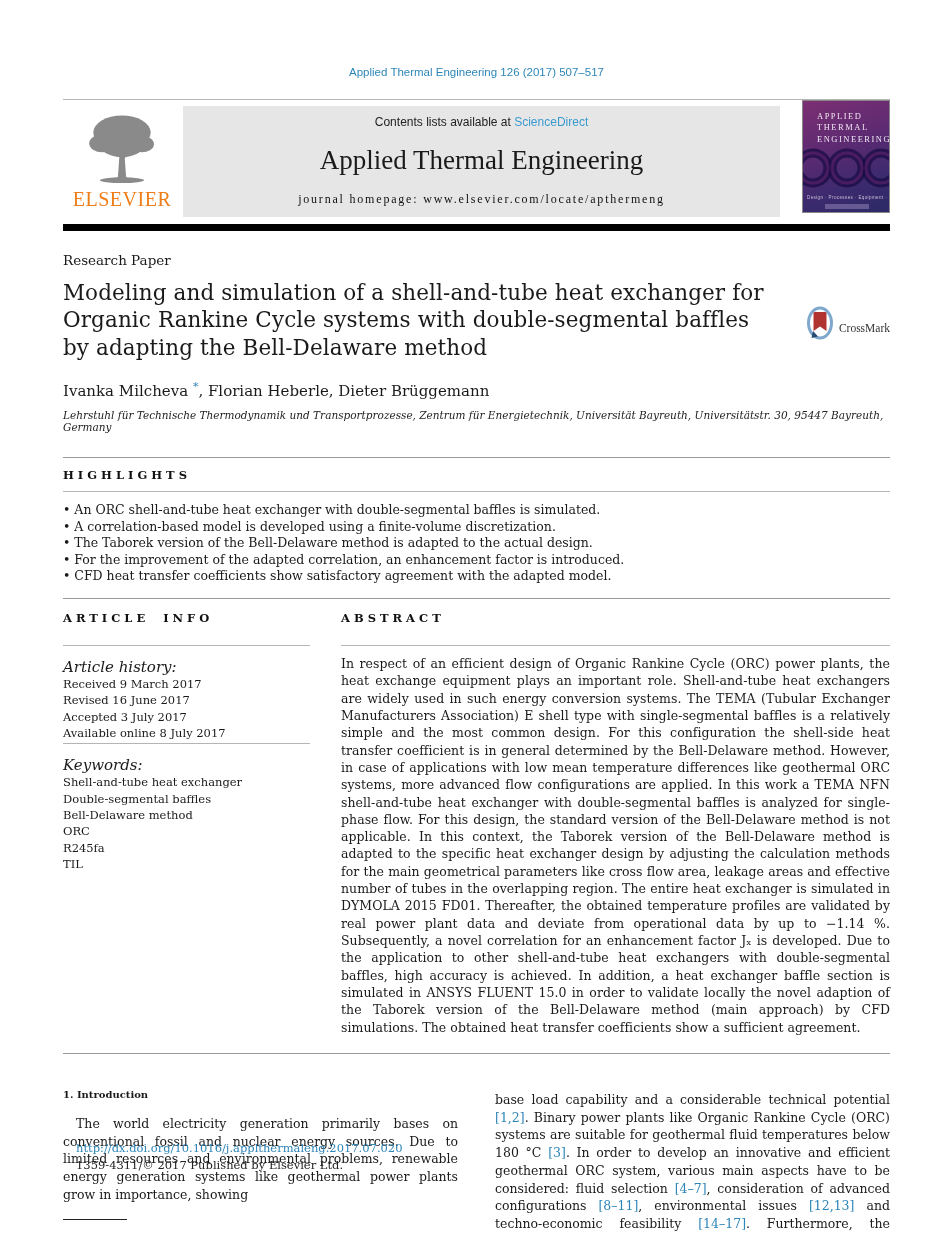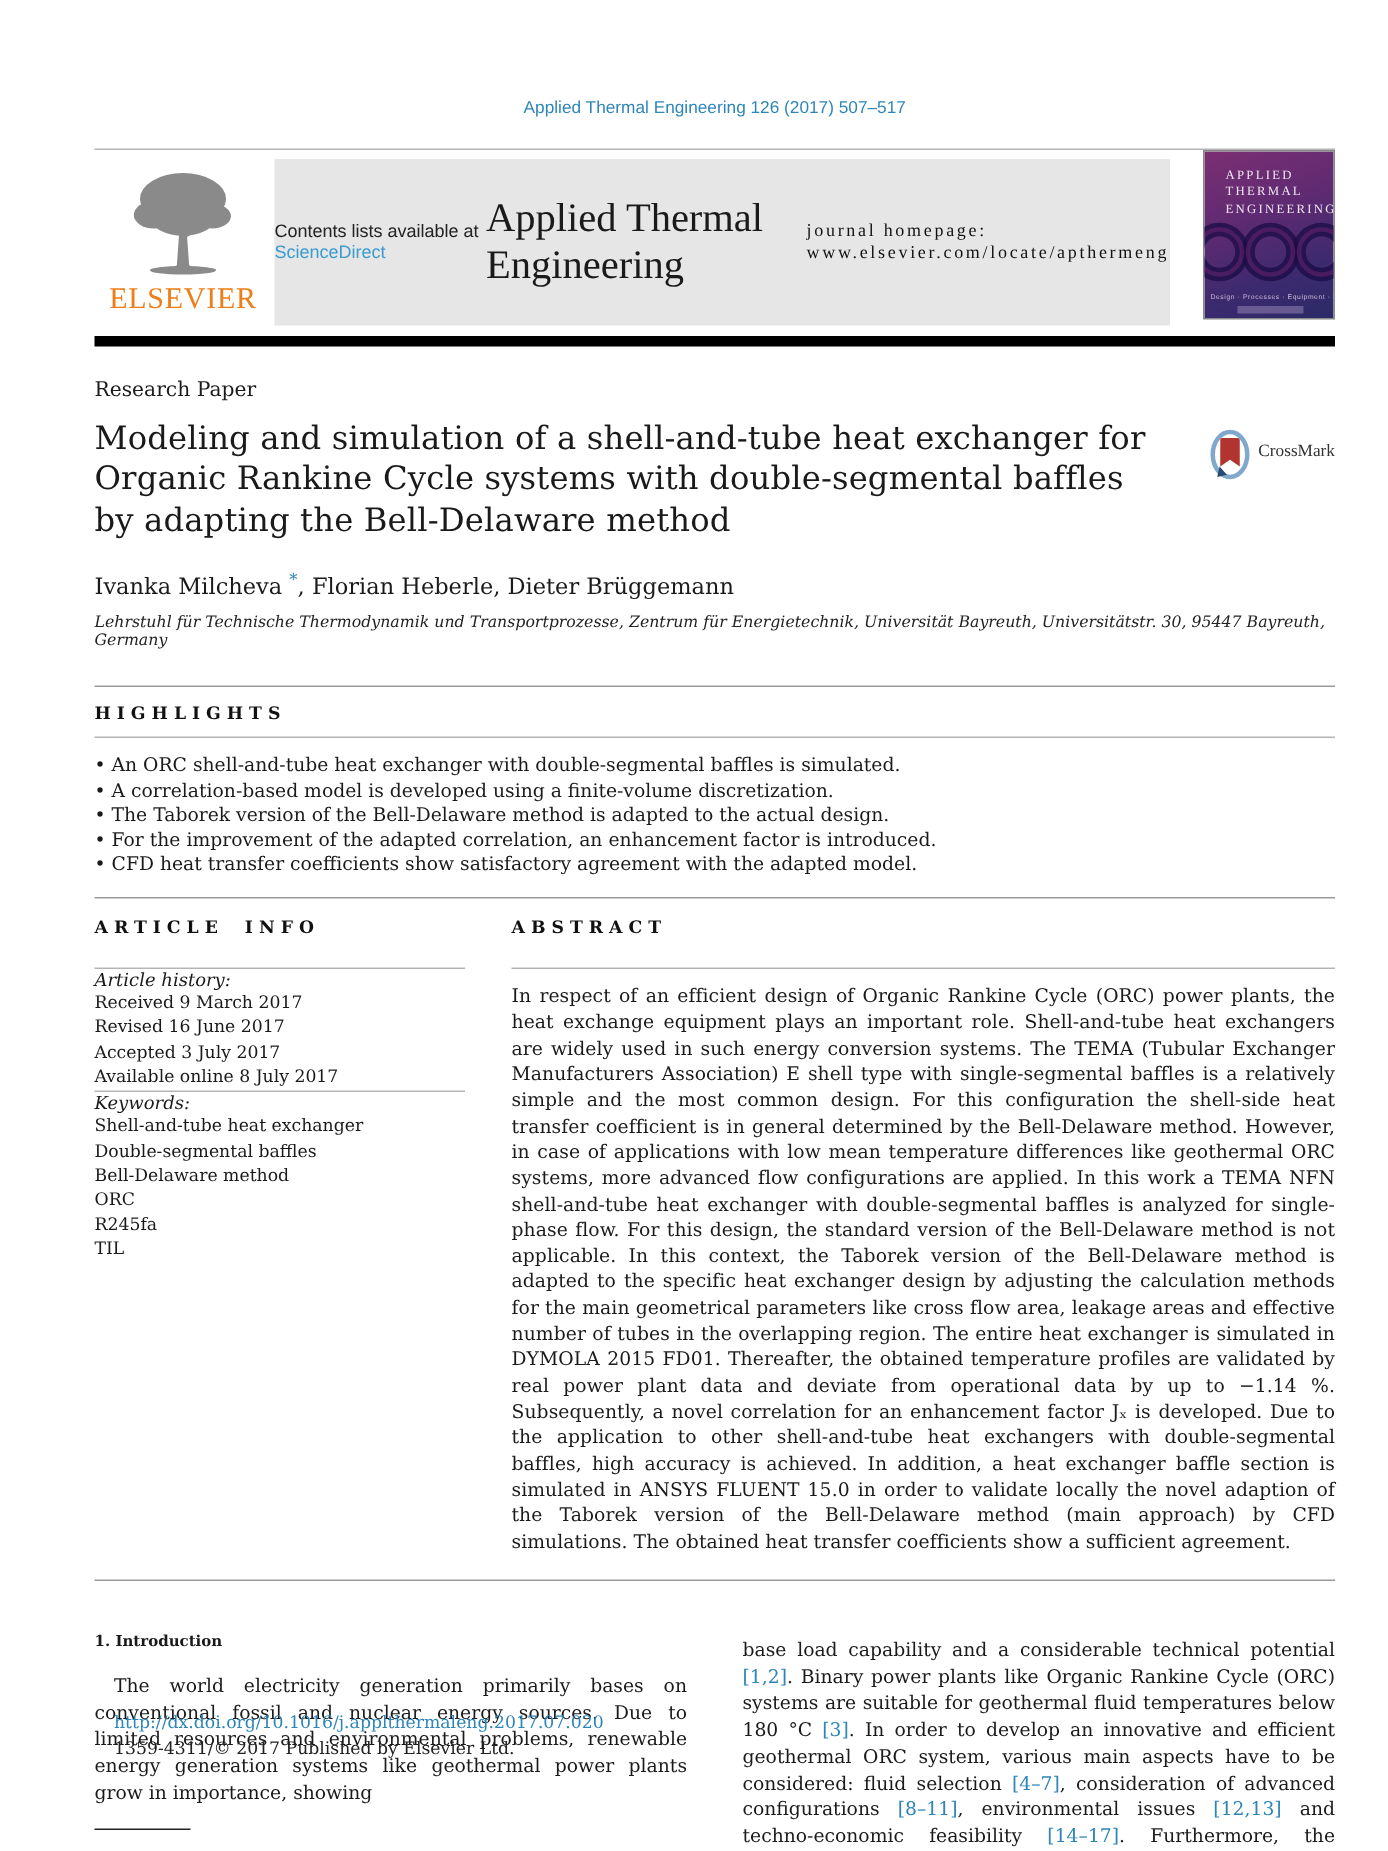--- a/index.html
+++ b/index.html
@@ -22,21 +22,21 @@
   
   .header-row{display:flex;margin-top:4px;height:113px;}
   .logo-box{width:118px;display:flex;flex-direction:column;align-items:center;justify-content:flex-start;padding-top:4px;box-sizing:border-box;}
   .logo-tree{width:92px;height:82px;}
   .logo-word{
     font-family:"Liberation Serif",serif;
     color:var(--elsevier-orange);font-size:20px;letter-spacing:.5px;margin-top:-2px;
   }
   .header-mid{
     flex:1;background:#e6e6e6;margin:2px 22px 0 2px;
-    display:flex;flex-direction:row;align-items:center;justify-content:space-between;
+    display:flex;flex-direction:column;align-items:center;justify-content:space-between;
     padding:9px 0 10px 0;box-sizing:border-box;
   }
   .contents-line{font-family:"Liberation Sans",sans-serif;font-size:12px;color:#222;}
   .contents-line .sd{color:#3a9bd0;}
   .journal-name{font-family:"Liberation Serif",serif;font-size:27px;color:#1a1a1a;}
   .homepage-line{font-family:Liberation Serif, serif;font-size:12px;letter-spacing:1.8px;color:#111;}
   .cover{
     width:88px;height:113px;margin-top:-4px;position:relative;overflow:hidden;
     background:linear-gradient(160deg,#7c2f72 0%,#5d2a72 40%,#3a2a6e 75%,#2c2a66 100%);
     border:1px solid #888;box-sizing:border-box;
@@ -51,41 +51,41 @@
     position:absolute;left:4px;top:94px;width:80px;
     font-family:"Liberation Sans",sans-serif;font-size:4.5px;color:#cdb9d8;letter-spacing:.4px;
     text-align:center;white-space:nowrap;
   }
   .cover-vol{position:absolute;left:22px;top:103px;width:44px;height:5px;background:rgba(200,180,220,.35);}
   .black-bar{height:7px;background:#000;margin-top:7px;}
   
   .research-paper{margin-top:21px;font-size:13.5px;}
   .title-row{display:flex;margin-top:11px;}
   .title{font-size:21.5px;line-height:1.27;width:712px;letter-spacing:.1px;}
-  .crossmark{margin-left:auto;display:flex;align-items:flex-start;gap:5px;padding-top:6px;}
+  .crossmark{margin-left:auto;display:flex;align-items:center;gap:5px;padding-top:6px;}
   .crossmark-label{font-family:"Liberation Serif",serif;font-size:11.5px;color:#333;padding-top:10px;}
   .authors{margin-top:19px;font-size:15px;}
   .authors .star{color:var(--link);font-size:11px;vertical-align:super;}
   .affiliation{margin-top:9px;font-size:10.5px;font-style:italic;color:#222;}
   
   .sec-heading{
     font-size:11.5px;font-weight:bold;letter-spacing:4px;word-spacing:6px;color:#111;
   }
   .hl-heading{margin-top:22px;}
   .hl-rule{margin-top:9px;}
   .hl-list{margin:10px 0 0 0;padding:0;list-style:none;font-size:12.5px;line-height:1.33;}
   .hl-list li{padding-left:11px;text-indent:-11px;}
   .hl-list li::before{content:"• ";}
   
   .ia-row{display:flex;margin-top:12px;}
   .ia-left{width:247px;flex:none;}
   .ia-right{flex:1;margin-left:31px;}
   .ia-left .sec-heading,.ia-right .sec-heading{margin-bottom:20px;}
   .ia-left .rule-light{margin-top:2px;}
-  .info-label{font-size:12px;font-style:italic;margin-top:0;}
+  .info-label{font-size:15px;font-style:italic;margin-top:12px;}
   .info-line{font-size:11.5px;line-height:1.42;}
   .kw-rule{margin-top:14px;}
   .abstract-text{
     font-size:12.5px;line-height:1.385;text-align:justify;margin-top:9px;
     letter-spacing:.05px;
   }
   .abstract-copyright{font-size:12.5px;text-align:right;margin-top:2px;}
   .ia-bottom-rule{margin-top:17px;}
   
   .intro-row{display:flex;margin-top:35px;}

